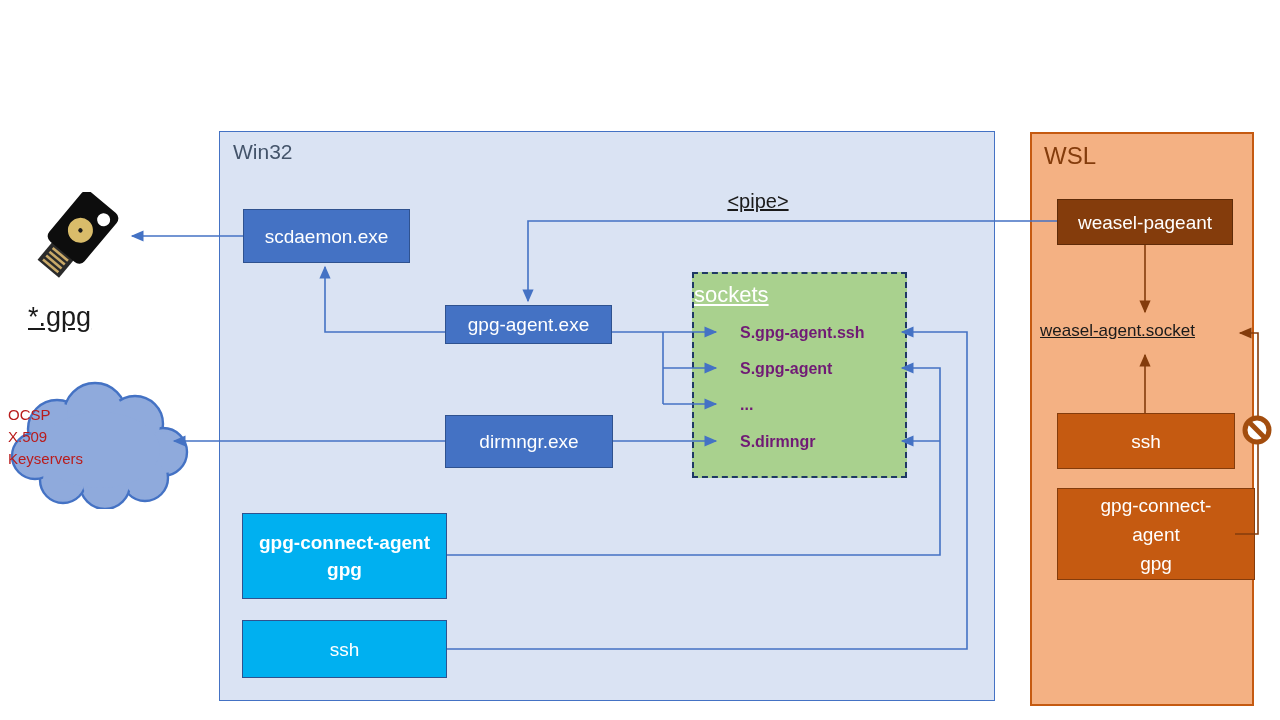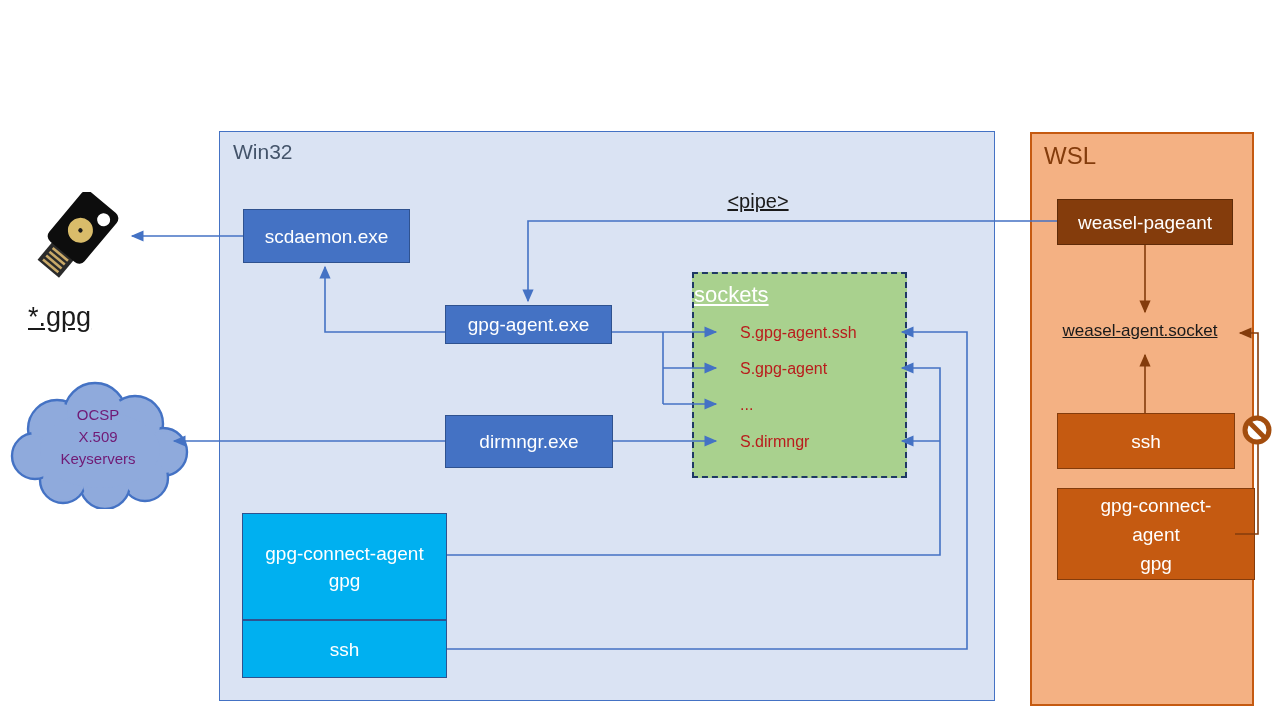--- a/index.html
+++ b/index.html
@@ -28,30 +28,30 @@
   .blue-node  { background: #4472c4; border: 1.5px solid #2f528f; }
   .cyan-node  { background: #00b0f0; border: 1.5px solid #2f528f; }
   .brown-node { background: #843c0c; border: 1.5px solid #5f2b08; }
   .rust-node  { background: #c55a11; border: 1.5px solid #843c0c; }
 
   .sockets-box {
     left: 692px; top: 272px; width: 215px; height: 206px;
     background: #a9d18e; border: 2px dashed #1f3864;
   }
   .sockets-title { left: 0; top: 8px; width: 100%; text-align: left; color: #ffffff; font-size: 22px; text-decoration: underline; }
-  .socket-item { left: 46px; width: 150px; height: 36px; line-height: 36px; color: #b91c1c; font-size: 16px; }
+  .socket-item { left: 46px; width: 150px; height: 36px; line-height: 36px; color: #701a75; font-size: 16px; font-weight: bold; }
 
   .plain-label { color: #1a1a1a; text-decoration: underline; }
   .pipe-label { left: 688px; top: 190px; width: 140px; text-align: center; font-size: 20px; }
   .gpg-files-label { left: 28px; top: 302px; font-size: 27px; }
-  .weasel-socket-label { left: 1040px; top: 321px; width: 200px; text-align: center; font-size: 17px; }
+  .weasel-socket-label { left: 1040px; top: 321px; width: 200px; text-align: left; font-size: 17px; }
 
   .cloud-text {
-    left: 8px; top: 404px; width: 180px; text-align: center;
-    color: #701a75; font-size: 15px; line-height: 22px;
+    left: 8px; top: 404px; width: 180px; 
+    color: #b91c1c; font-size: 15px; line-height: 22px;
   }
 
   svg.overlay { left: 0; top: 0; pointer-events: none; }
 </style>
 </head>
 <body>
 
 <div class="abs win32-box">
   <div class="abs container-label" style="left:13px; top:8px;text-align:center;">Win32</div>
 </div>
@@ -61,21 +61,21 @@
 </div>
 
 <div class="abs node blue-node" style="left:445px; top:305px; width:167px; height:39px;">
   <span>gpg-agent.exe</span>
 </div>
 
 <div class="abs node blue-node" style="left:445px; top:415px; width:168px; height:53px;">
   <span>dirmngr.exe</span>
 </div>
 
-<div class="abs node cyan-node" style="left:242px; top:513px; width:205px; height:107px;">
+<div class="abs node cyan-node" style="left:242px; top:513px; width:205px; height:86px;font-weight:bold;">
   <span>gpg-connect-agent</span>
   <span>gpg</span>
 </div>
 
 <div class="abs node cyan-node" style="left:242px; top:620px; width:205px; height:58px;">
   <span>ssh</span>
 </div>
 
 <div class="abs sockets-box">
   <div class="abs sockets-title">sockets</div>

